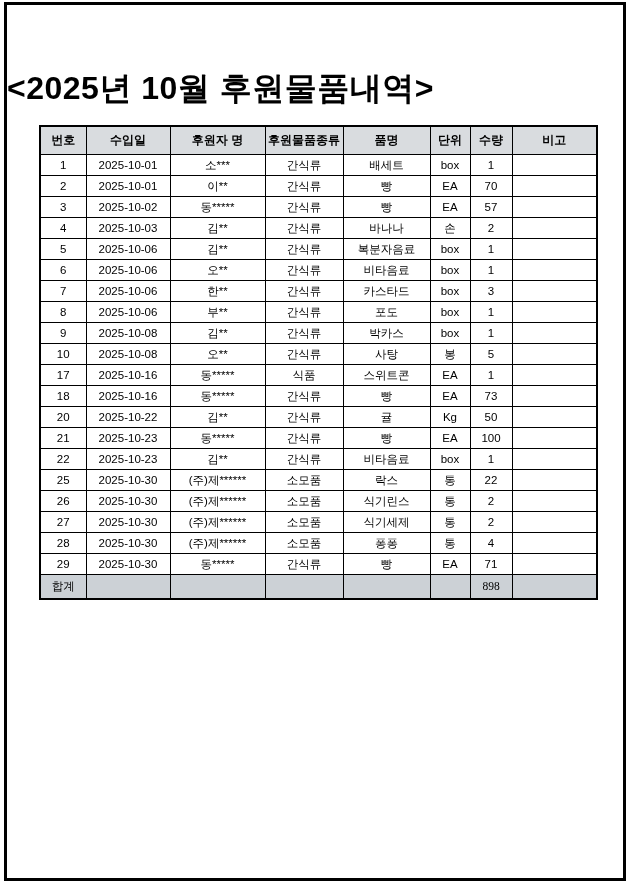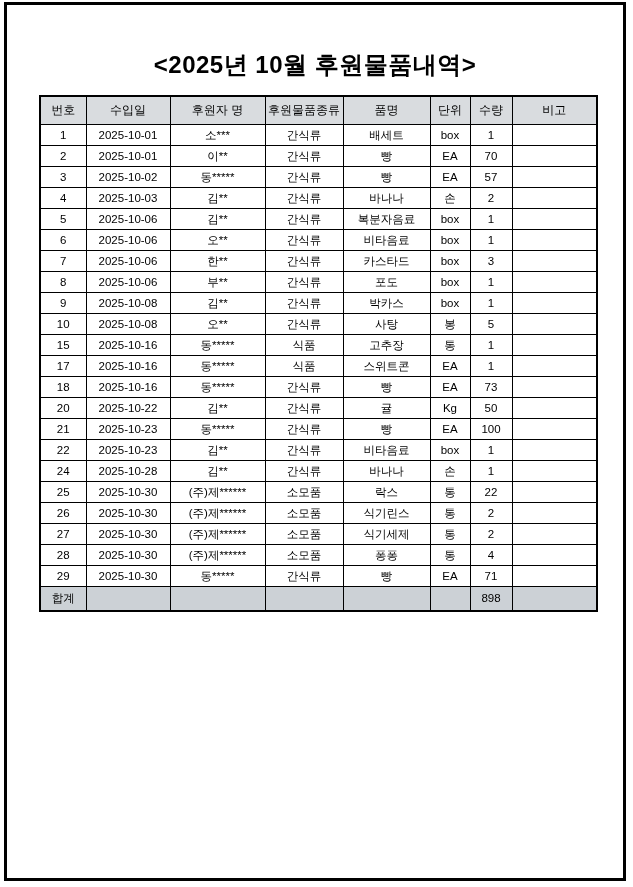--- a/index.html
+++ b/index.html
@@ -18,23 +18,22 @@
     position: absolute;
     left: 4px;
     top: 2px;
     width: 622px;
     height: 879px;
     box-sizing: border-box;
     border: 3px solid #000000;
     background: #ffffff;
   }
   .title {
-    margin-top: 44px;
-    text-align: center;
-    font-size: 24px;
+    margin-top: 62px;
+    font-size: 32px;
     font-weight: bold;
     letter-spacing: 0.5px;
     white-space: nowrap;
   }
   table.donations {
     border-collapse: collapse;
     table-layout: fixed;
     margin: 14px 0 0 32px;
     width: 557px;
     border: 2px solid #000000;
@@ -54,29 +53,30 @@
     vertical-align: middle;
     padding: 0 2px;
     font-size: 11.5px;
     height: 20px;
     line-height: 20px;
     overflow: hidden;
     white-space: nowrap;
   }
   table.donations thead th {
     background: var(--header-bg, #d9dcdf);
-    font-weight: normal;
+    font-weight: bold;
     font-size: 12px;
     height: 27px;
     line-height: 27px;
   }
   table.donations tfoot td {
     background: var(--footer-bg, #ccd1d6);
     height: 23px;
     line-height: 23px;
+    font-family: Liberation Serif, serif;
   }
 </style>
 </head>
 <body>
 
 <div class="page">
   <div class="title">&lt;2025년 10월 후원물품내역&gt;</div>
 
   <table class="donations">
     <colgroup>
@@ -196,30 +196,20 @@
           <td>10</td>
           <td>2025-10-08</td>
           <td>오**</td>
           <td>간식류</td>
           <td>사탕</td>
           <td>봉</td>
           <td>5</td>
           <td></td>
         </tr>
         <tr>
-          <td>15</td>
-          <td>2025-10-16</td>
-          <td>동*****</td>
-          <td>식품</td>
-          <td>고추장</td>
-          <td>통</td>
-          <td>1</td>
-          <td></td>
-        </tr>
-        <tr>
           <td>17</td>
           <td>2025-10-16</td>
           <td>동*****</td>
           <td>식품</td>
           <td>스위트콘</td>
           <td>EA</td>
           <td>1</td>
           <td></td>
         </tr>
         <tr>
@@ -252,30 +242,20 @@
           <td>100</td>
           <td></td>
         </tr>
         <tr>
           <td>22</td>
           <td>2025-10-23</td>
           <td>김**</td>
           <td>간식류</td>
           <td>비타음료</td>
           <td>box</td>
-          <td>1</td>
-          <td></td>
-        </tr>
-        <tr>
-          <td>24</td>
-          <td>2025-10-28</td>
-          <td>김**</td>
-          <td>간식류</td>
-          <td>바나나</td>
-          <td>손</td>
           <td>1</td>
           <td></td>
         </tr>
         <tr>
           <td>25</td>
           <td>2025-10-30</td>
           <td>(주)제******</td>
           <td>소모품</td>
           <td>락스</td>
           <td>통</td>

